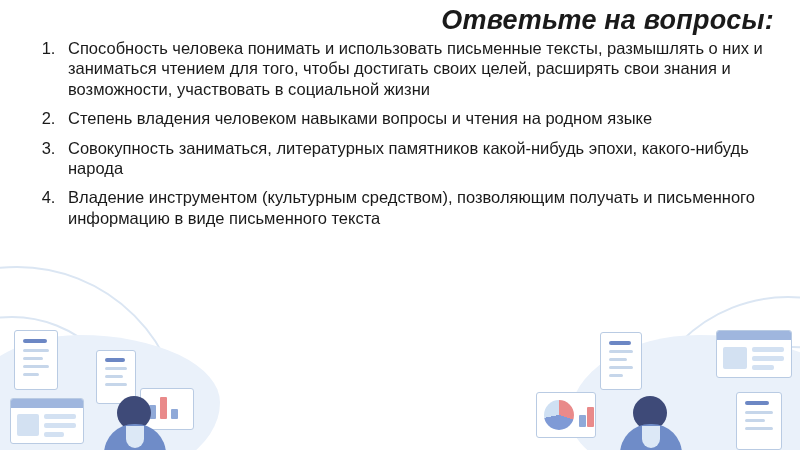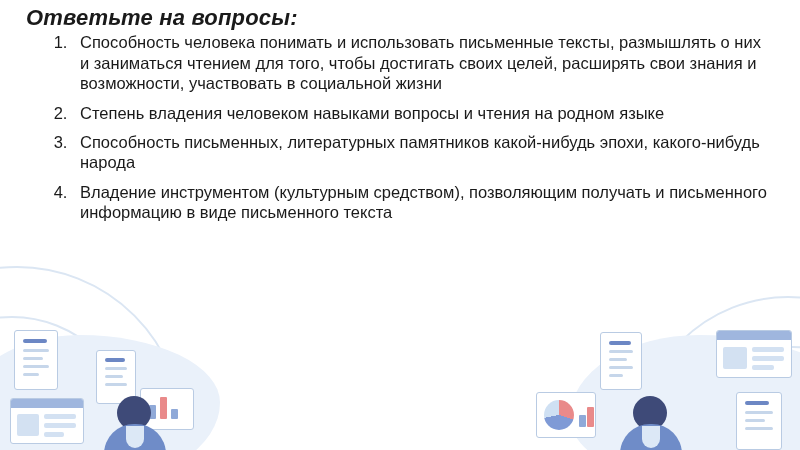--- a/index.html
+++ b/index.html
@@ -131,22 +131,22 @@
     border-radius: 2px;
   }
 
   
   .content {
     position: relative;
     z-index: 5;
     padding: 6px 26px 0 26px;
   }
   .slide-title {
-    text-align: left;
-    font-size: 22px;
+    text-align: right;
+    font-size: 27px;
     font-weight: bold;
     font-style: italic;
     color: #1a1a1a;
     line-height: 1.1;
     margin: 0 0 2px 0;
     letter-spacing: 0.2px;
   }
   .question {
     font-size: 25px;
     line-height: 1.2;
@@ -157,21 +157,20 @@
   ol.answers {
     margin: 0;
     padding-left: 34px;
     font-size: 16.5px;
     line-height: 1.24;
     color: #1a1a1a;
   }
   ol.answers li {
     margin-bottom: 9px;
     padding-left: 8px;
-    margin-left: 12px;
   }
   ol.answers li::marker {
     font-size: 16.5px;
   }
 </style>
 </head>
 <body>
 
 <div class="bg-layer">
 
@@ -257,17 +256,17 @@
 </div>
 
 <div class="content">
 
   <div class="slide-title">Ответьте на вопросы:</div>
 
 
   <ol class="answers">
     <li>Способность человека понимать и использовать письменные тексты, размышлять о них и заниматься чтением для того, чтобы достигать своих целей, расширять свои знания и возможности, участвовать в социальной жизни</li>
     <li>Степень владения человеком навыками вопросы и чтения на родном языке</li>
-    <li>Способность письменных, литературных памятников какой-нибудь эпохи, какого-нибудь народа</li>
+    <li>Совокупность заниматься, литературных памятников какой-нибудь эпохи, какого-нибудь народа</li>
     <li>Владение инструментом (культурным средством), позволяющим получать и письменного информацию в виде письменного текста</li>
   </ol>
 
 </div>
 
 </body></html>

